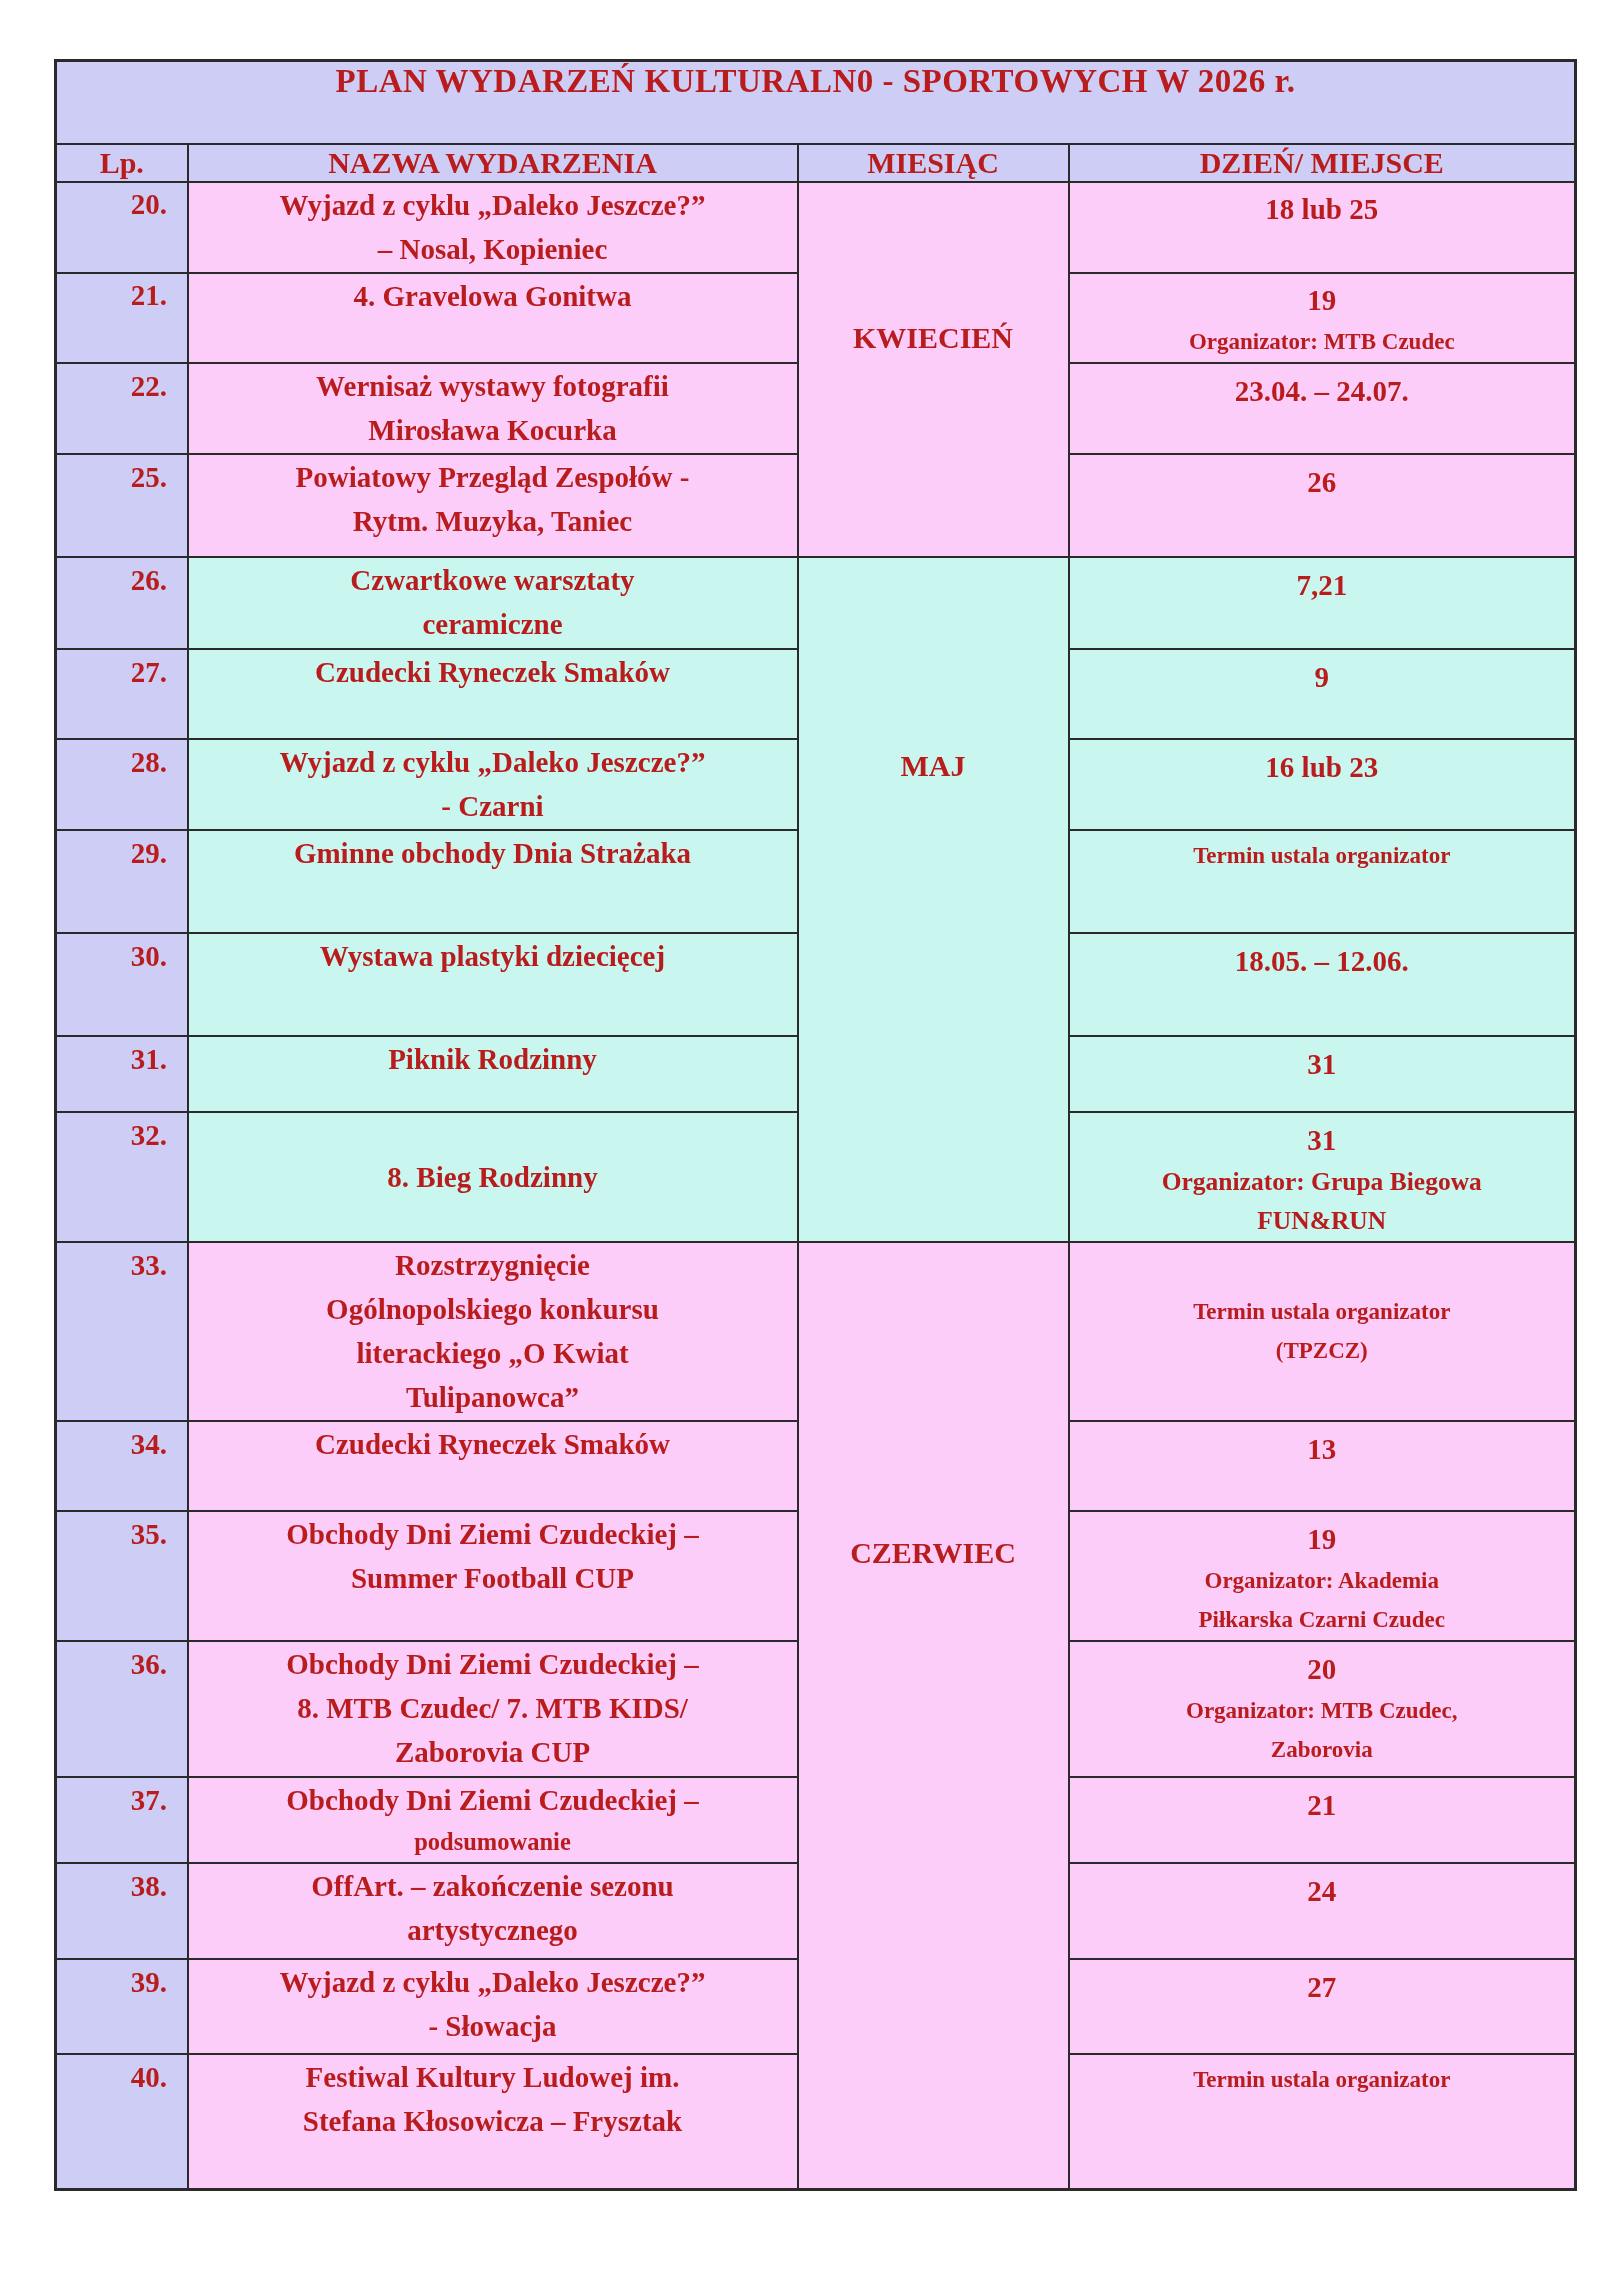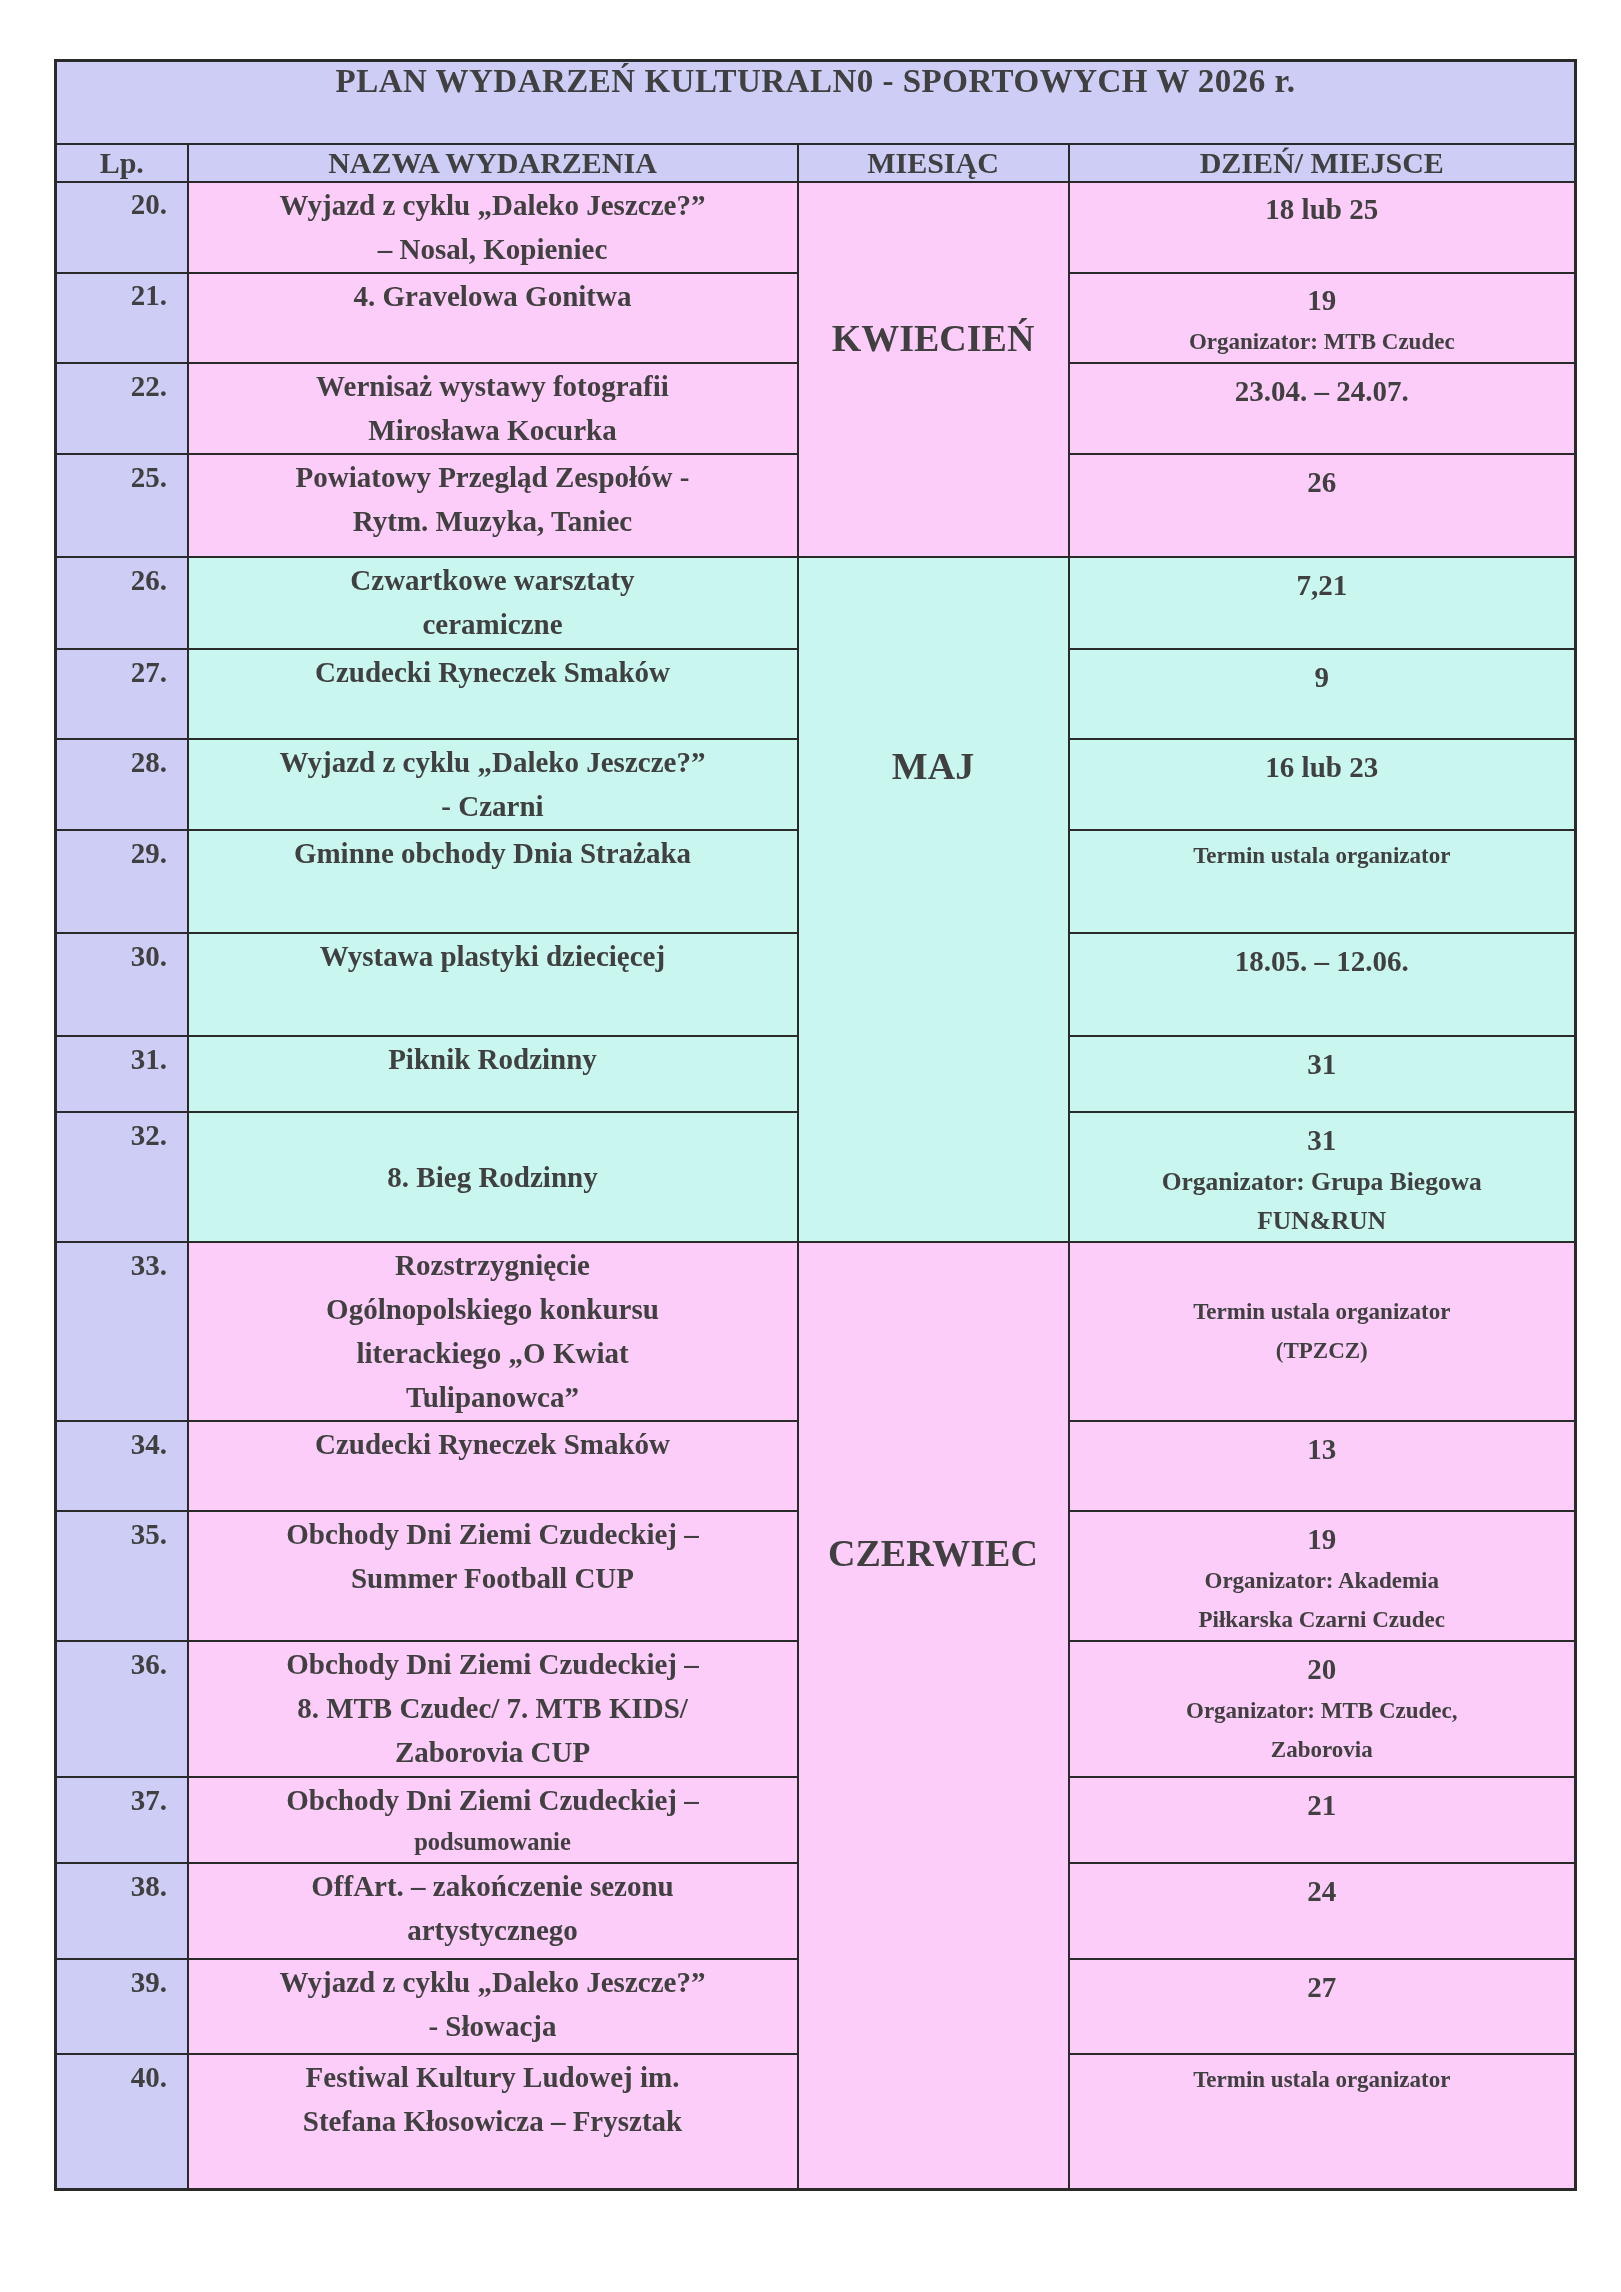--- a/index.html
+++ b/index.html
@@ -1,18 +1,18 @@
 <!DOCTYPE html>
 <html lang="pl" style="--lavender: #cdcdf6; --pink: #fccdf8; --cyan: #c9f7f0; --border: #2a2a2a;"><head>
 <meta charset="utf-8">
 <style>
   html,body{margin:0;padding:0;background:#ffffff;}
   .page{
     position:relative;width:1621px;height:2293px;background:#ffffff;
-    font-family:"Liberation Serif","DejaVu Serif",serif;font-weight:700;color:#404040;
+    font-family:"Liberation Serif","DejaVu Serif",serif;font-weight:700;color:#b91c1c;
     overflow:hidden;
   }
   table.events{
     position:absolute;left:54px;top:59px;width:1519px;
     border-collapse:collapse;table-layout:fixed;
     border:3.9px solid var(--border);
   }
   table.events td{border:2.9px solid var(--border);vertical-align:top;overflow:hidden;}
   .lav{background:var(--lavender);}
   .pink{background:var(--pink);}
@@ -23,21 +23,21 @@
   .col-head{text-align:center;vertical-align:middle;font-size:30px;}
   .lp-cell{text-align:right;padding:5.9px 19.6px 0 0;font-size:29px;}
   .name-cell{text-align:center;padding-top:0;}
   .day-cell{text-align:center;padding-top:4.9px;}
   .name-line{font-size:29px;line-height:44px;}
   .name-line.small{font-size:24.5px;line-height:39px;}
   .day-line{font-size:29px;line-height:44px;}
   .day-line.org{font-size:23px;line-height:39px;}
   .day-line.org2{font-size:25.5px;line-height:39px;}
   .month-cell{text-align:center;vertical-align:top;}
-  .month-label{font-size:38px;line-height:44px;}
+  .month-label{font-size:30px;line-height:44px;}
   .vmid{vertical-align:middle !important;padding-top:0 !important;margin-top:20px;}
 </style>
 </head>
 <body>
 
 <div class="page">
   <table class="events">
     <colgroup>
       <col style="width:132px">
       <col style="width:610px">

